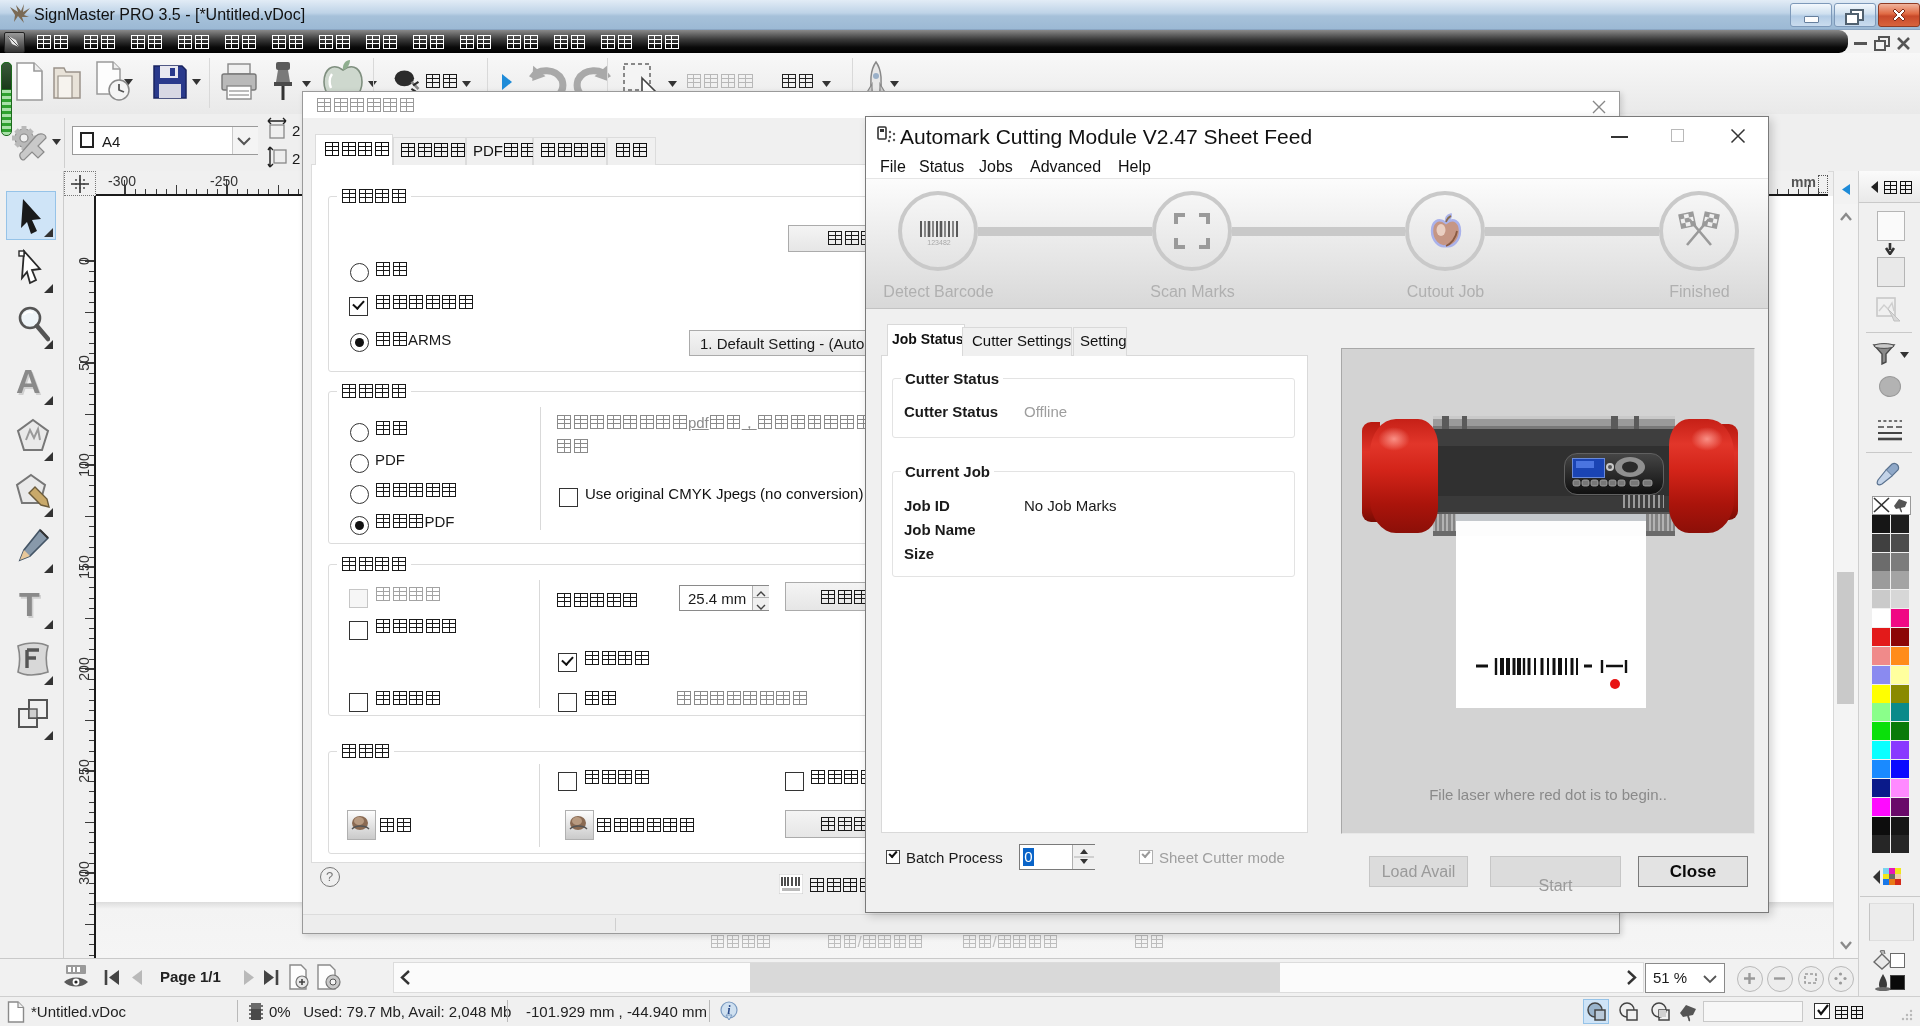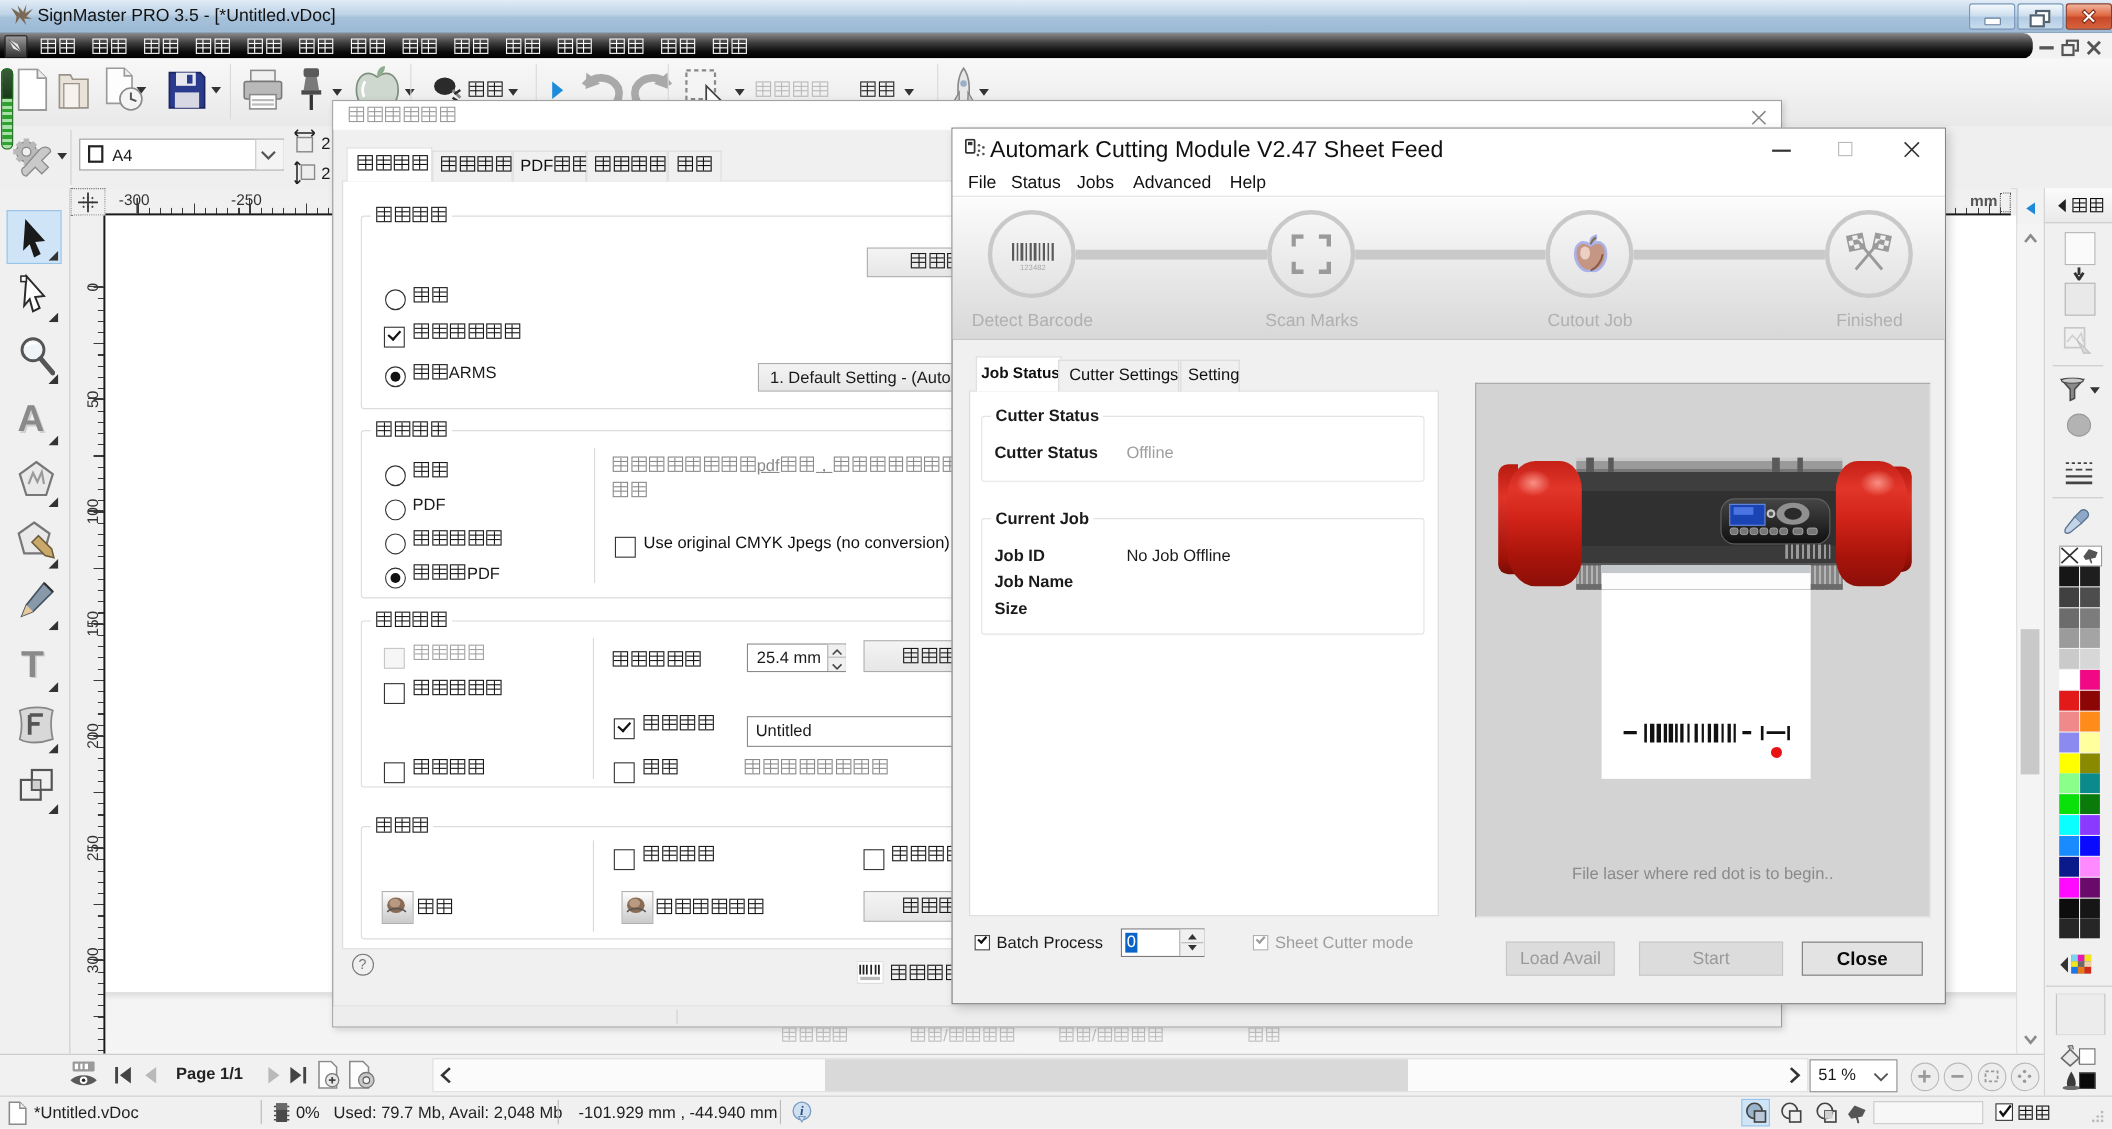--- a/index.html
+++ b/index.html
@@ -685,23 +685,20 @@
    <div class="abs" style="left:72px;top:0px;width:16px;height:11px;background:#f0f0f0;border-left:1px solid #b0b0b0;border-bottom:1px solid #b0b0b0;"><svg width="16" height="11" viewBox="0 0 16 11">
               <path d="M4 7 L8 3 L12 7" stroke="#444" stroke-width="1.4" fill="none"></path>
             </svg></div>
    <div class="abs" style="left:72px;top:12px;width:16px;height:12px;background:#f0f0f0;border-left:1px solid #b0b0b0;"><svg width="16" height="11" viewBox="0 0 16 11">
               <path d="M4 4 L8 8 L12 4" stroke="#444" stroke-width="1.4" fill="none"></path>
             </svg></div>
  </div>
  <div class="btn" style="left:456px;top:17px;width:160px;height:29px;padding:6px 0 0 34px;"><i class="h"></i><i class="h"></i><i class="h"></i><i class="h"></i></div>
  <div class="cb ck" style="left:229px;top:88px;"></div>
         <span class="txt" style="left:255px;top:85px;"><i class="h"></i><i class="h"></i><i class="h"></i><i class="h"></i></span>
- <div class="abs" style="left:350px;top:86px;width:310px;height:28px;background:#fff;border:1px solid #8a8a8a;box-sizing:border-box;">
-          <span class="txt" style="left:7px;top:4px;">Untitled</span>
-        </div>
  <div class="cb" style="left:229px;top:128px;"></div>
         <span class="txt" style="left:255px;top:125px;"><i class="h"></i><i class="h"></i></span>
  <span class="txt" style="left:347px;top:125px;color:#8a8a8a;"><i class="h"></i><i class="h"></i><i class="h"></i><i class="h"></i><i class="h"></i><i class="h"></i><i class="h"></i><i class="h"></i></span>
 </div>
 
 <div class="gb" style="left:25px;top:659px;width:1263px;height:101px;">
  <span class="gbl"><i class="h"></i><i class="h"></i><i class="h"></i></span>
  <div class="abs" style="left:18px;top:58px;width:27px;height:28px;background:linear-gradient(#fdfdfd,#cacaca);border:1px solid #b0b0b0;"><svg width="25" height="26" viewBox="0 0 25 26">
             <ellipse cx="12" cy="12" rx="8" ry="7" fill="#8a6a52"></ellipse>
             <ellipse cx="11" cy="10" rx="5" ry="4" fill="#b89a80"></ellipse>
@@ -843,21 +840,21 @@
 
 <div class="gb" style="left:26px;top:261px;width:401px;height:58px;border-color:#e3e3e3;">
  <span class="gbl" style="font-weight:bold;">Cutter Status</span>
  <div class="txt" style="left:11px;top:24px;font-weight:bold;">Cutter Status</div>
  <div class="txt" style="left:131px;top:24px;color:#9e9e9e;">Offline</div>
 </div>
 
 <div class="gb" style="left:26px;top:354px;width:401px;height:104px;border-color:#e3e3e3;">
  <span class="gbl" style="font-weight:bold;">Current Job</span>
  <div class="txt" style="left:11px;top:25px;font-weight:bold;">Job ID</div>
- <div class="txt" style="left:131px;top:25px;">No Job Offline</div>
+ <div class="txt" style="left:131px;top:25px;">No Job Marks</div>
  <div class="txt" style="left:11px;top:49px;font-weight:bold;">Job Name</div>
  <div class="txt" style="left:11px;top:73px;font-weight:bold;">Size</div>
 </div>
 
 <div class="cb ck" style="left:20px;top:733px;width:14px;height:14px;"></div>
 <div class="txt" style="left:40px;top:732px;">Batch Process</div>
 <div class="abs" style="left:153px;top:727px;width:76px;height:26px;background:#fff;border:1px solid #7a7a7a;box-sizing:border-box;">
  <div class="abs" style="left:3px;top:3px;width:11px;height:18px;background:#0a64c8;color:#fff;font-size:15px;text-align:center;">0</div>
  <div class="abs" style="left:52px;top:0px;width:22px;height:24px;background:#f0f0f0;border-left:1px solid #b0b0b0;">
   <svg width="22" height="24" viewBox="0 0 22 24">
@@ -933,16 +930,16 @@
 <div class="abs" style="left:496px;top:305px;width:18px;height:100px;border-radius:9px 0 0 9px;background:linear-gradient(180deg,#b81a10,#e03328 30%,#a01208 85%,#780c04);"></div>
 <div class="abs" style="left:504px;top:302px;width:68px;height:114px;border-radius:26px 20px 20px 26px / 34px 26px 26px 34px;background:linear-gradient(180deg,#c62017 0%,#e2362a 22%,#d32419 45%,#aa140b 75%,#8c0f08 100%);"></div>
 <div class="abs" style="left:512px;top:310px;width:32px;height:24px;border-radius:50%;background:radial-gradient(rgba(255,160,150,0.85),rgba(255,120,110,0) 70%);"></div>
 <div class="abs" style="left:856px;top:307px;width:16px;height:96px;border-radius:0 9px 9px 0;background:linear-gradient(180deg,#b81a10,#e03328 30%,#a01208 85%,#780c04);"></div>
 <div class="abs" style="left:803px;top:302px;width:65px;height:114px;border-radius:20px 26px 26px 20px / 26px 34px 34px 26px;background:linear-gradient(180deg,#c62017 0%,#e2362a 22%,#d32419 45%,#aa140b 75%,#8c0f08 100%);"></div>
 <div class="abs" style="left:825px;top:310px;width:32px;height:24px;border-radius:50%;background:radial-gradient(rgba(255,160,150,0.85),rgba(255,120,110,0) 70%);"></div>
 
 <div class="txt" style="left:475px;top:669px;width:414px;text-align:center;color:#8a8a8a;font-size:15px;">File laser where red dot is to begin..</div>
 
 <div class="abs" style="left:503px;top:739px;width:99px;height:31px;background:#dcdcdc;border:1px solid #c6c6c6;box-sizing:border-box;text-align:center;color:#9a9a9a;font-size:16px;padding-top:6px;">Load Avail</div>
-<div class="abs" style="left:624px;top:739px;width:131px;height:31px;background:#dcdcdc;border:1px solid #c6c6c6;box-sizing:border-box;text-align:center;color:#9a9a9a;font-size:16px;padding-top:6px;">Start</div>
+<div class="abs" style="left:624px;top:739px;width:131px;height:31px;background:#dcdcdc;border:1px solid #c6c6c6;box-sizing:border-box;text-align:center;color:#9a9a9a;font-size:16px;padding-top:20px;">Start</div>
 <div class="abs" style="left:772px;top:739px;width:110px;height:31px;background:#e3e3e3;border:1px solid #7a7a7a;box-sizing:border-box;text-align:center;color:#0a0a0a;font-size:17px;font-weight:bold;padding-top:5px;">Close</div>
 </div>
 
 </div>
 </body></html>

